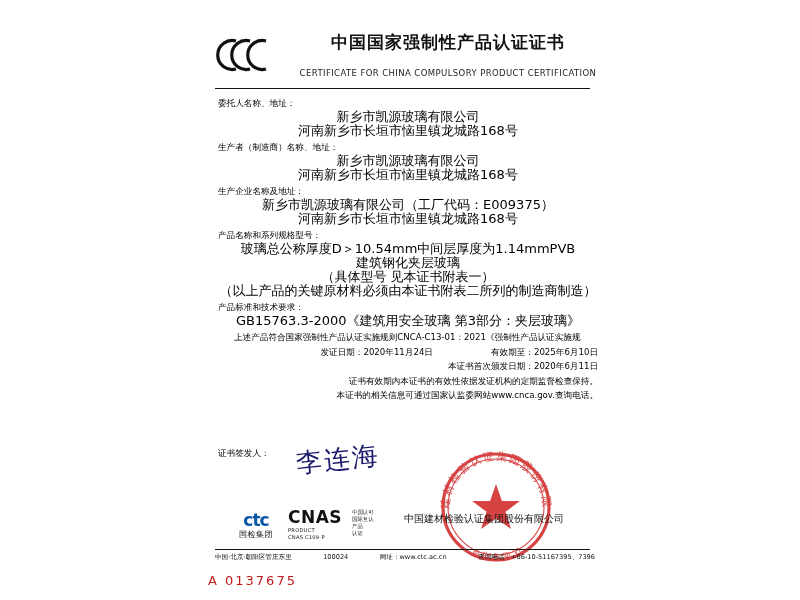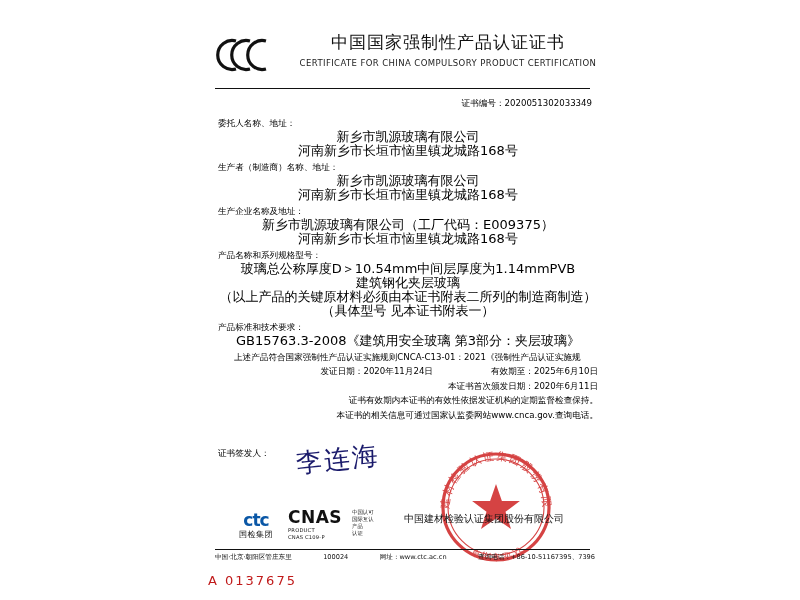--- a/index.html
+++ b/index.html
@@ -39,32 +39,32 @@
   .ccc-logo svg { display: block; }
   .title-block {
     position: absolute;
     left: 78px;
     top: 0px;
     width: 320px;
     text-align: center;
   }
   .title-cn {
     font-size: 17px;
-    font-weight: normal;
+    font-weight: bold;
     letter-spacing: 1px;
     color: #111;
     line-height: 24px;
     white-space: nowrap;
   }
   .title-en {
     font-size: 8.5px;
     color: #222;
     letter-spacing: 0.4px;
     line-height: 14px;
-    margin-top: 2px;
+    margin-top: 12px;
     white-space: nowrap;
   }
   .header-rule {
     position: absolute;
     left: 215px;
     top: 88px;
     width: 375px;
     height: 1px;
     background: #111;
   }
@@ -243,23 +243,20 @@
     </div>
     <div class="title-block">
       <div class="title-cn">中国国家强制性产品认证证书</div>
       <div class="title-en">CERTIFICATE FOR CHINA COMPULSORY PRODUCT CERTIFICATION</div>
     </div>
   </div>
   <div class="header-rule"></div>
 
   <div class="doc-body">
 
-    <div class="row-certno">
-      <span>证书编号：</span><span>2020051302033349</span>
-    </div>
 
     <div class="blk">
       <span class="field-label">委托人名称、地址：</span>
       <span class="field-value">新乡市凯源玻璃有限公司</span>
       <span class="field-value">河南新乡市长垣市恼里镇龙城路168号</span>
     </div>
 
     <div class="blk">
       <span class="field-label">生产者（制造商）名称、地址：</span>
       <span class="field-value">新乡市凯源玻璃有限公司</span>
@@ -269,27 +266,27 @@
     <div class="blk">
       <span class="field-label">生产企业名称及地址：</span>
       <span class="field-value">新乡市凯源玻璃有限公司（工厂代码：E009375）</span>
       <span class="field-value">河南新乡市长垣市恼里镇龙城路168号</span>
     </div>
 
     <div class="blk">
       <span class="field-label">产品名称和系列规格型号：</span>
       <span class="field-value">玻璃总公称厚度D＞10.54mm中间层厚度为1.14mmPVB</span>
       <span class="field-value">建筑钢化夹层玻璃</span>
+      <span class="field-value">（具体型号 见本证书附表一）</span>
       <span class="field-value">（以上产品的关键原材料必须由本证书附表二所列的制造商制造）</span>
-      <span class="field-value">（具体型号 见本证书附表一）</span>
     </div>
 
     <div class="blk">
       <span class="field-label">产品标准和技术要求：</span>
-      <span class="field-value">GB15763.3-2008《建筑用安全玻璃 第3部分：夹层玻璃》</span>
+      <span class="field-value">GB15763.3-2000《建筑用安全玻璃 第3部分：夹层玻璃》</span>
     </div>
 
     <div class="para">上述产品符合国家强制性产品认证实施规则CNCA-C13-01：2021《强制性产品认证实施规</div>
 
     <div class="line">
       <span>发证日期：</span><span>2020年11月24日</span><span style="display:inline-block;width:58px"></span><span>有效期至：</span><span>2025年6月10日</span>
     </div>
     <div class="line">
       <span>本证书首次颁发日期：</span><span>2020年6月11日</span>
     </div>

